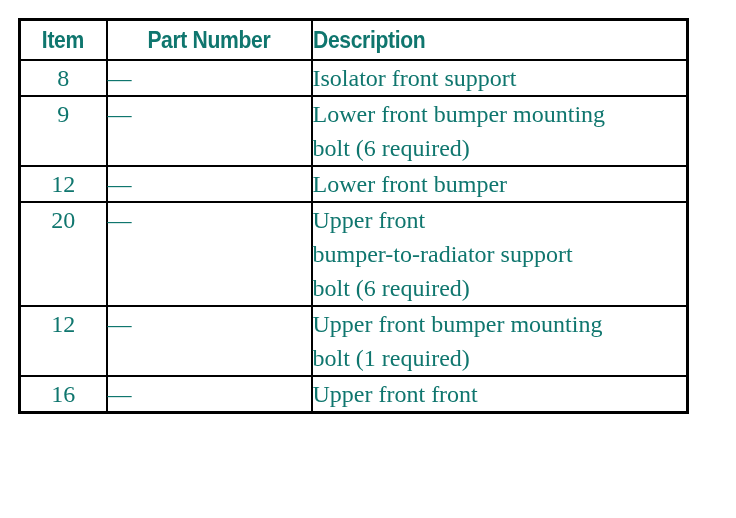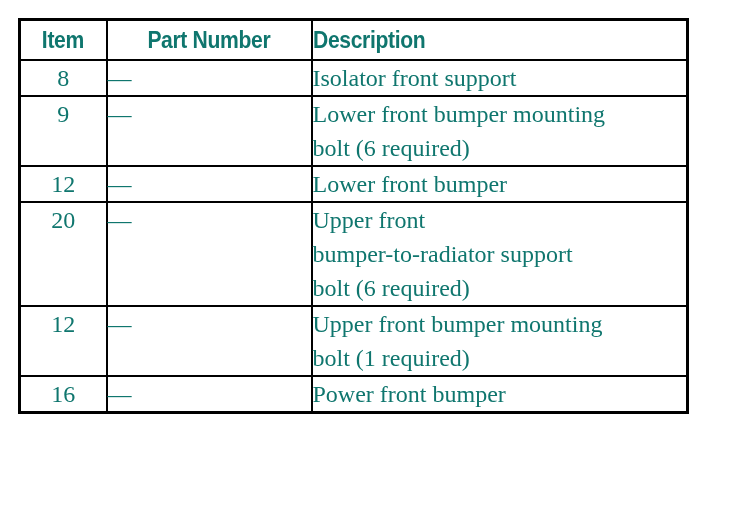--- a/index.html
+++ b/index.html
@@ -156,18 +156,18 @@
         </tr>
         <tr class="r-h74">
           <td class="cell-item">12</td>
           <td class="cell-part">—</td>
           <td class="cell-desc">Upper front bumper mounting
 bolt (1 required)</td>
         </tr>
         <tr class="r-h40">
           <td class="cell-item">16</td>
           <td class="cell-part">—</td>
-          <td class="cell-desc">Power front bumper</td>
+          <td class="cell-desc">Upper front front</td>
         </tr>
       </tbody>
   </table>
 
 </div>
 
 </body></html>

